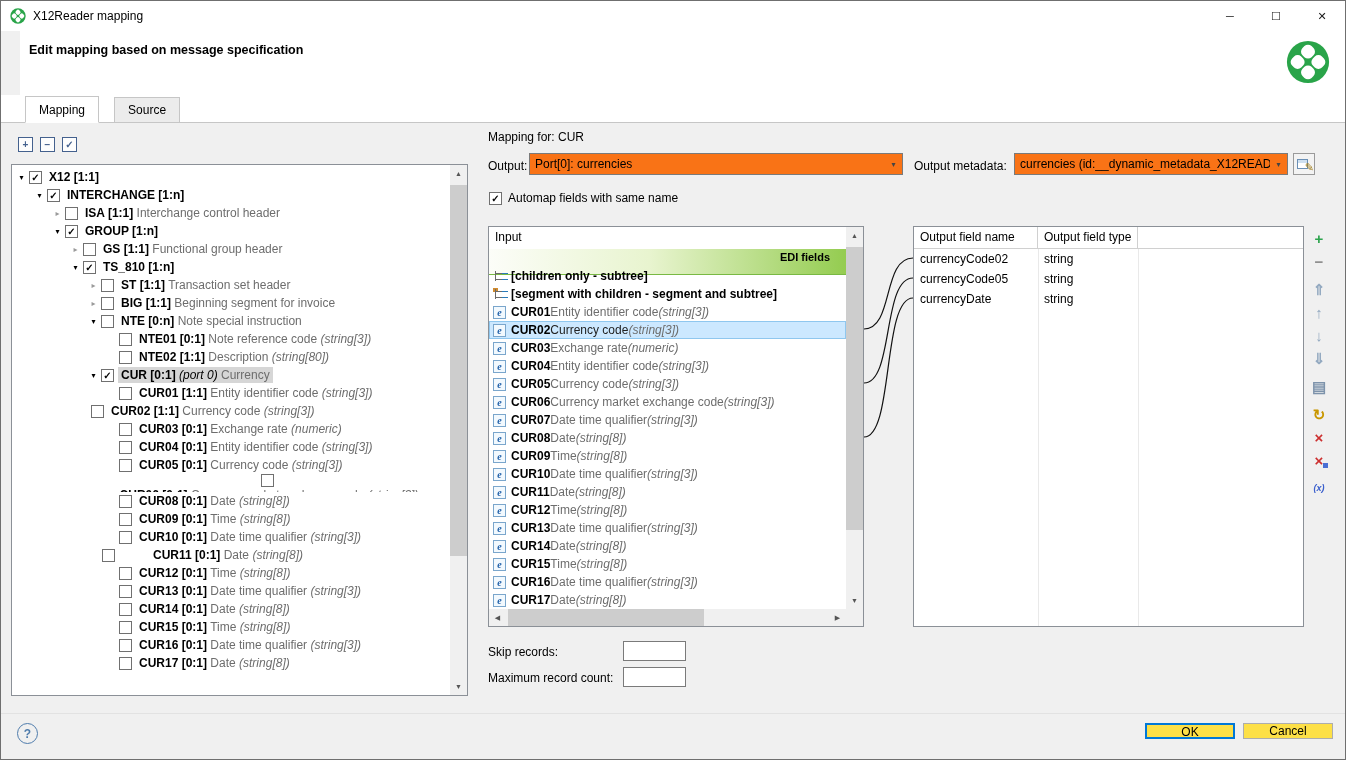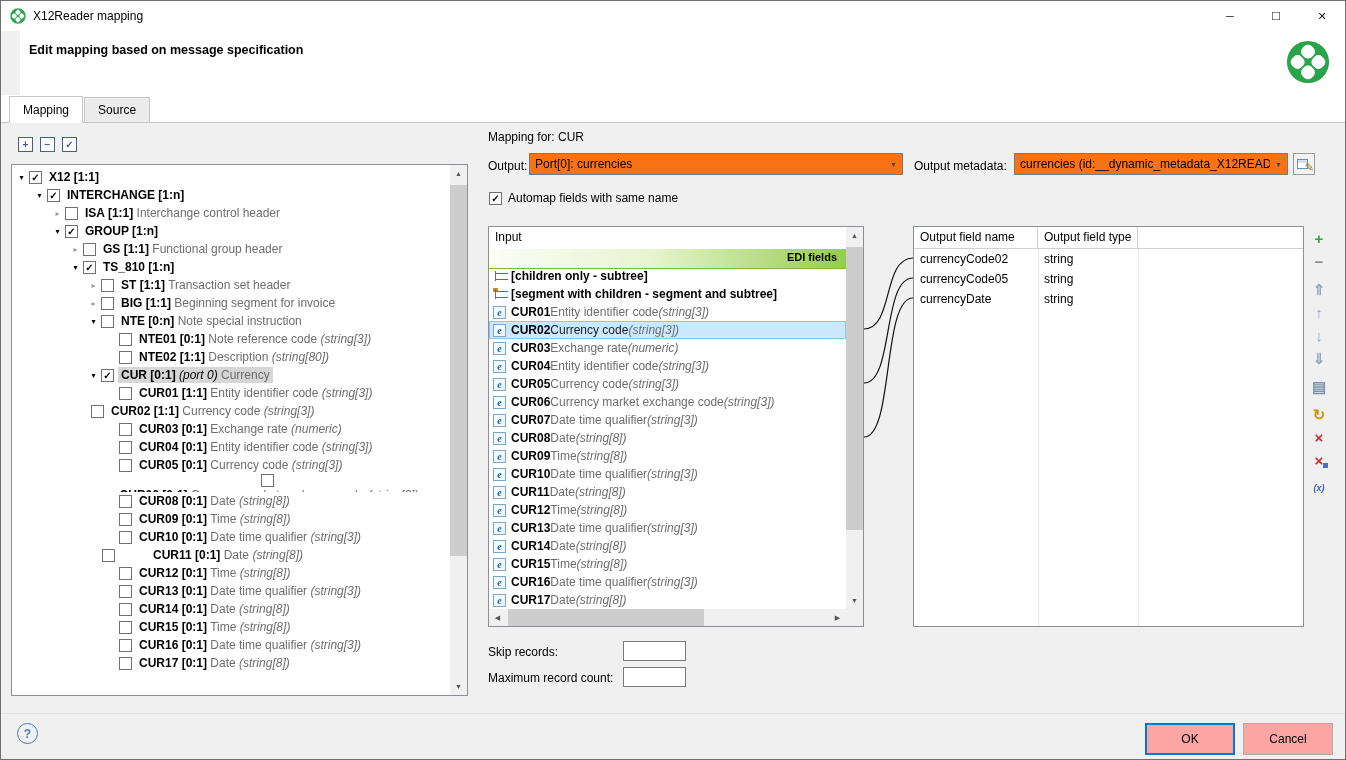--- a/index.html
+++ b/index.html
@@ -18,21 +18,21 @@
   .wbtn { width:46px; height:100%; display:flex; align-items:center; justify-content:center;
           font-size:11px; color:#1a1a1a; }
 
   
   .hdrband { position:absolute; top:30px; left:0; right:0; height:64px; background:#fff;margin-left:19px; }
   .hdr-title { position:absolute; left:9px; top:12px; font-weight:bold; font-size:12.5px; }
   .hdr-logo { position:absolute; right:15px; top:9px; width:44px; height:44px; }
 
   
   .tabstrip { position:absolute; top:94px; left:0; right:0; height:28px; background:#fff;
-              border-bottom:1px solid #c6c6c6; display:flex; align-items:flex-end; padding-left:8px; }
+              border-bottom:1px solid #c6c6c6; display:flex; align-items:flex-end; padding-left:24px;gap:14px; }
   .tab { height:25px; padding:0 13px; line-height:24px; background:#ececec;
          border:1px solid #c6c6c6; border-bottom:none; margin-right:1px; }
   .tab.active { background:#fff; height:27px; line-height:26px; border-bottom:1px solid #fff; margin-bottom:-1px; z-index:2; }
 
   .content-bg { position:absolute; top:122px; left:0; right:0; height:590px; background:#f0f0f0; }
 
   
   .ttb { position:absolute; left:17px; top:136px; display:flex; gap:7px; }
   .ttb-btn { width:15px; height:15px; border:1px solid #44618e; color:#44618e; background:#fdfdfd;
              font-size:10px; font-weight:bold; display:flex; align-items:center; justify-content:center; }
@@ -81,22 +81,22 @@
   .pencil { position:absolute; right:0; bottom:1px; font-size:11px; line-height:11px; color:#a07d1c; }
 
   .automap { position:absolute; left:488px; top:190px; display:flex; align-items:center; gap:6px; }
   .wincb { width:13px; height:13px; border:1px solid #707070; background:#fff; font-size:10px;
            line-height:11px; text-align:center; font-weight:bold; color:#000; flex:none; }
 
   
   .input-panel { position:absolute; left:487px; top:225px; width:376px; height:401px;
                  background:#fff; border:1px solid #8b9097; }
   .ip-head { position:absolute; left:0; top:0; right:17px; height:22px; line-height:21px; padding-left:6px; background:#fff; }
-  .ip-badge { position:absolute; left:0; top:22px; right:17px; height:20px; line-height:17px;
-              text-align:right; padding-right:9px; font-weight:bold; font-size:11px;
+  .ip-badge { position:absolute; left:0; top:22px; right:17px; height:26px; line-height:17px;
+              text-align:right; padding-right:16px; font-weight:bold; font-size:11px;
               background:linear-gradient(90deg,#fcfdf8,#e8f4cf 45%,#94cc50);
               border-bottom:1px solid #79b943; }
   .ip-list { position:absolute; left:0; top:40px; right:17px; bottom:17px; overflow:hidden; }
   .irow { display:flex; align-items:center; height:18px; padding-left:4px; white-space:nowrap; overflow:hidden; }
   .irow.sel { background:#cce8ff; box-shadow:inset 0 0 0 1px #8fc7ef; }
   .irow.sel .idesc { color:#222; }
   .ficon { width:13px; height:13px; margin-right:5px; flex:none; position:relative; }
   .ficon.element { border:1px solid #7aa6cc; background:#f2f9fe; color:#1e5fa9; font-size:10px;
                    font-weight:bold; font-style:italic; line-height:11px; text-align:center;
                    font-family:"Liberation Serif", serif; }
@@ -139,21 +139,21 @@
   
   .fld-input { position:absolute; width:63px; height:20px; border:1px solid #7a7a7a; background:#fff;
                font:inherit; padding:0 3px; }
 
   
   .footer { position:absolute; left:0; right:0; top:712px; height:47px; background:#f0f0f0;
             border-top:1px solid #e2e2e2; }
   .help { position:absolute; left:16px; top:9px; width:21px; height:21px; border:1px solid #4f7cac;
           border-radius:50%; color:#4f7cac; font-weight:bold; display:flex; align-items:center;
           justify-content:center; font-size:12px; }
-  .btn { position:absolute; top:9px; width:90px; height:32px; background:#fca5a5;
+  .btn { position:absolute; top:9px; width:90px; height:16px; background:#fde047;
          border:1px solid #adadad; font:inherit; font-size:12px; }
   .btn.ok { left:1144px; border:2px solid #0078d7; }
   .btn.cancel { left:1242px; }
 </style>
 </head>
 <body>
 
 <div class="win">
 
   <div class="titlebar">

